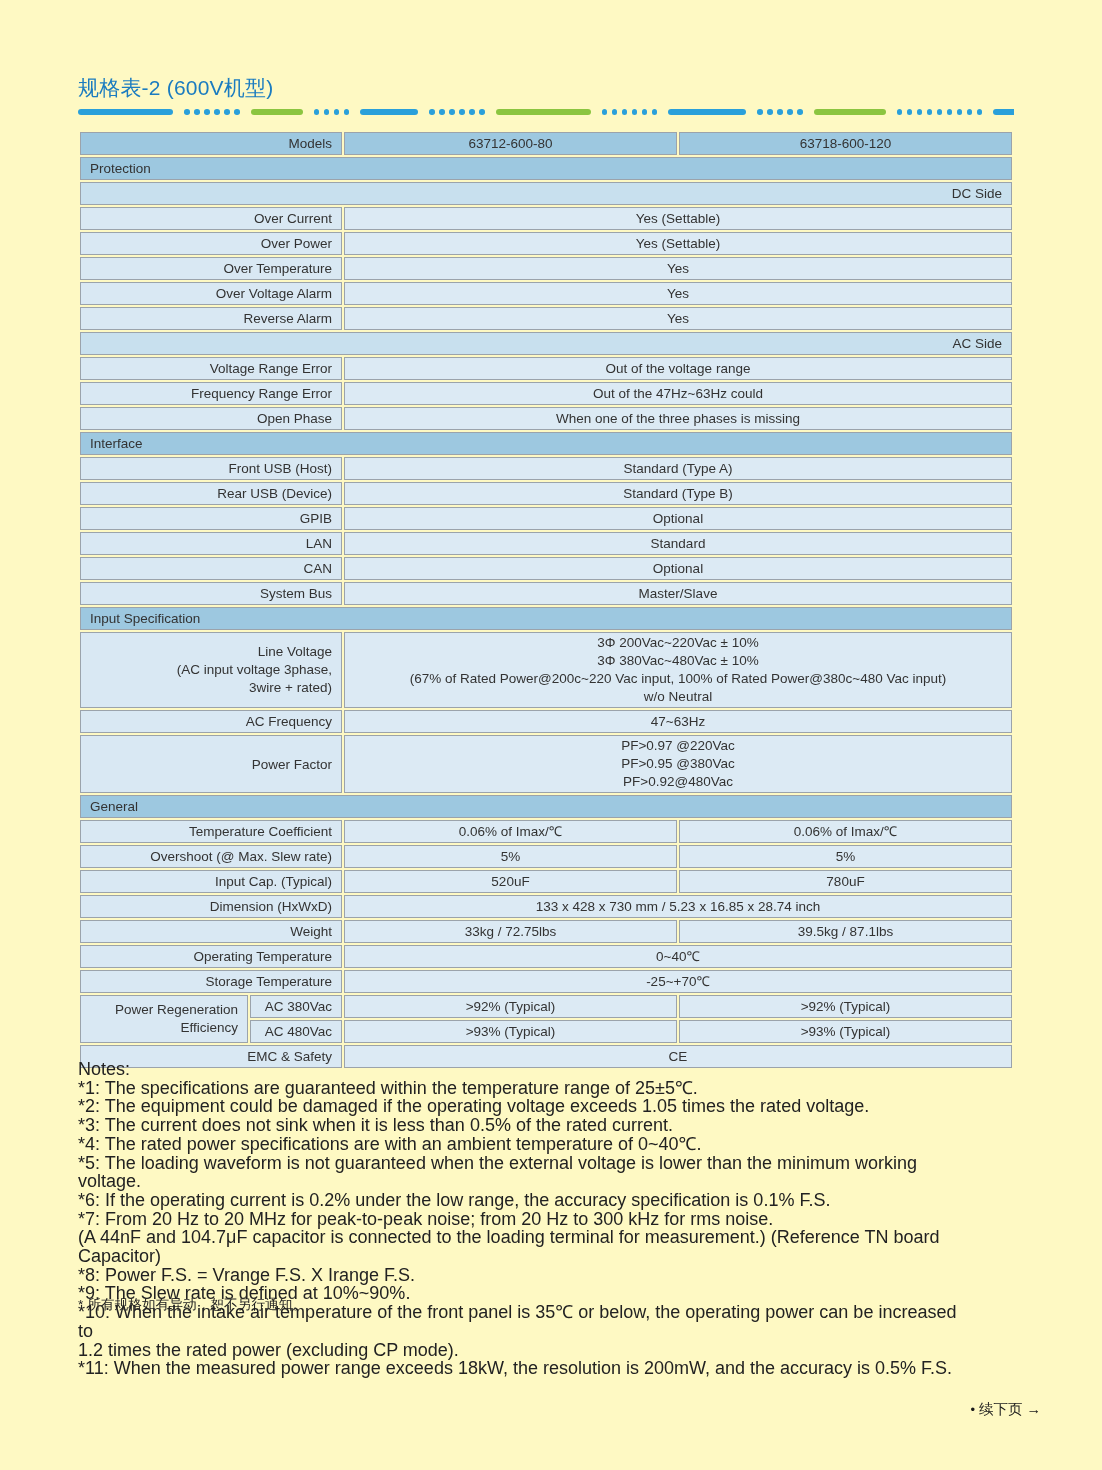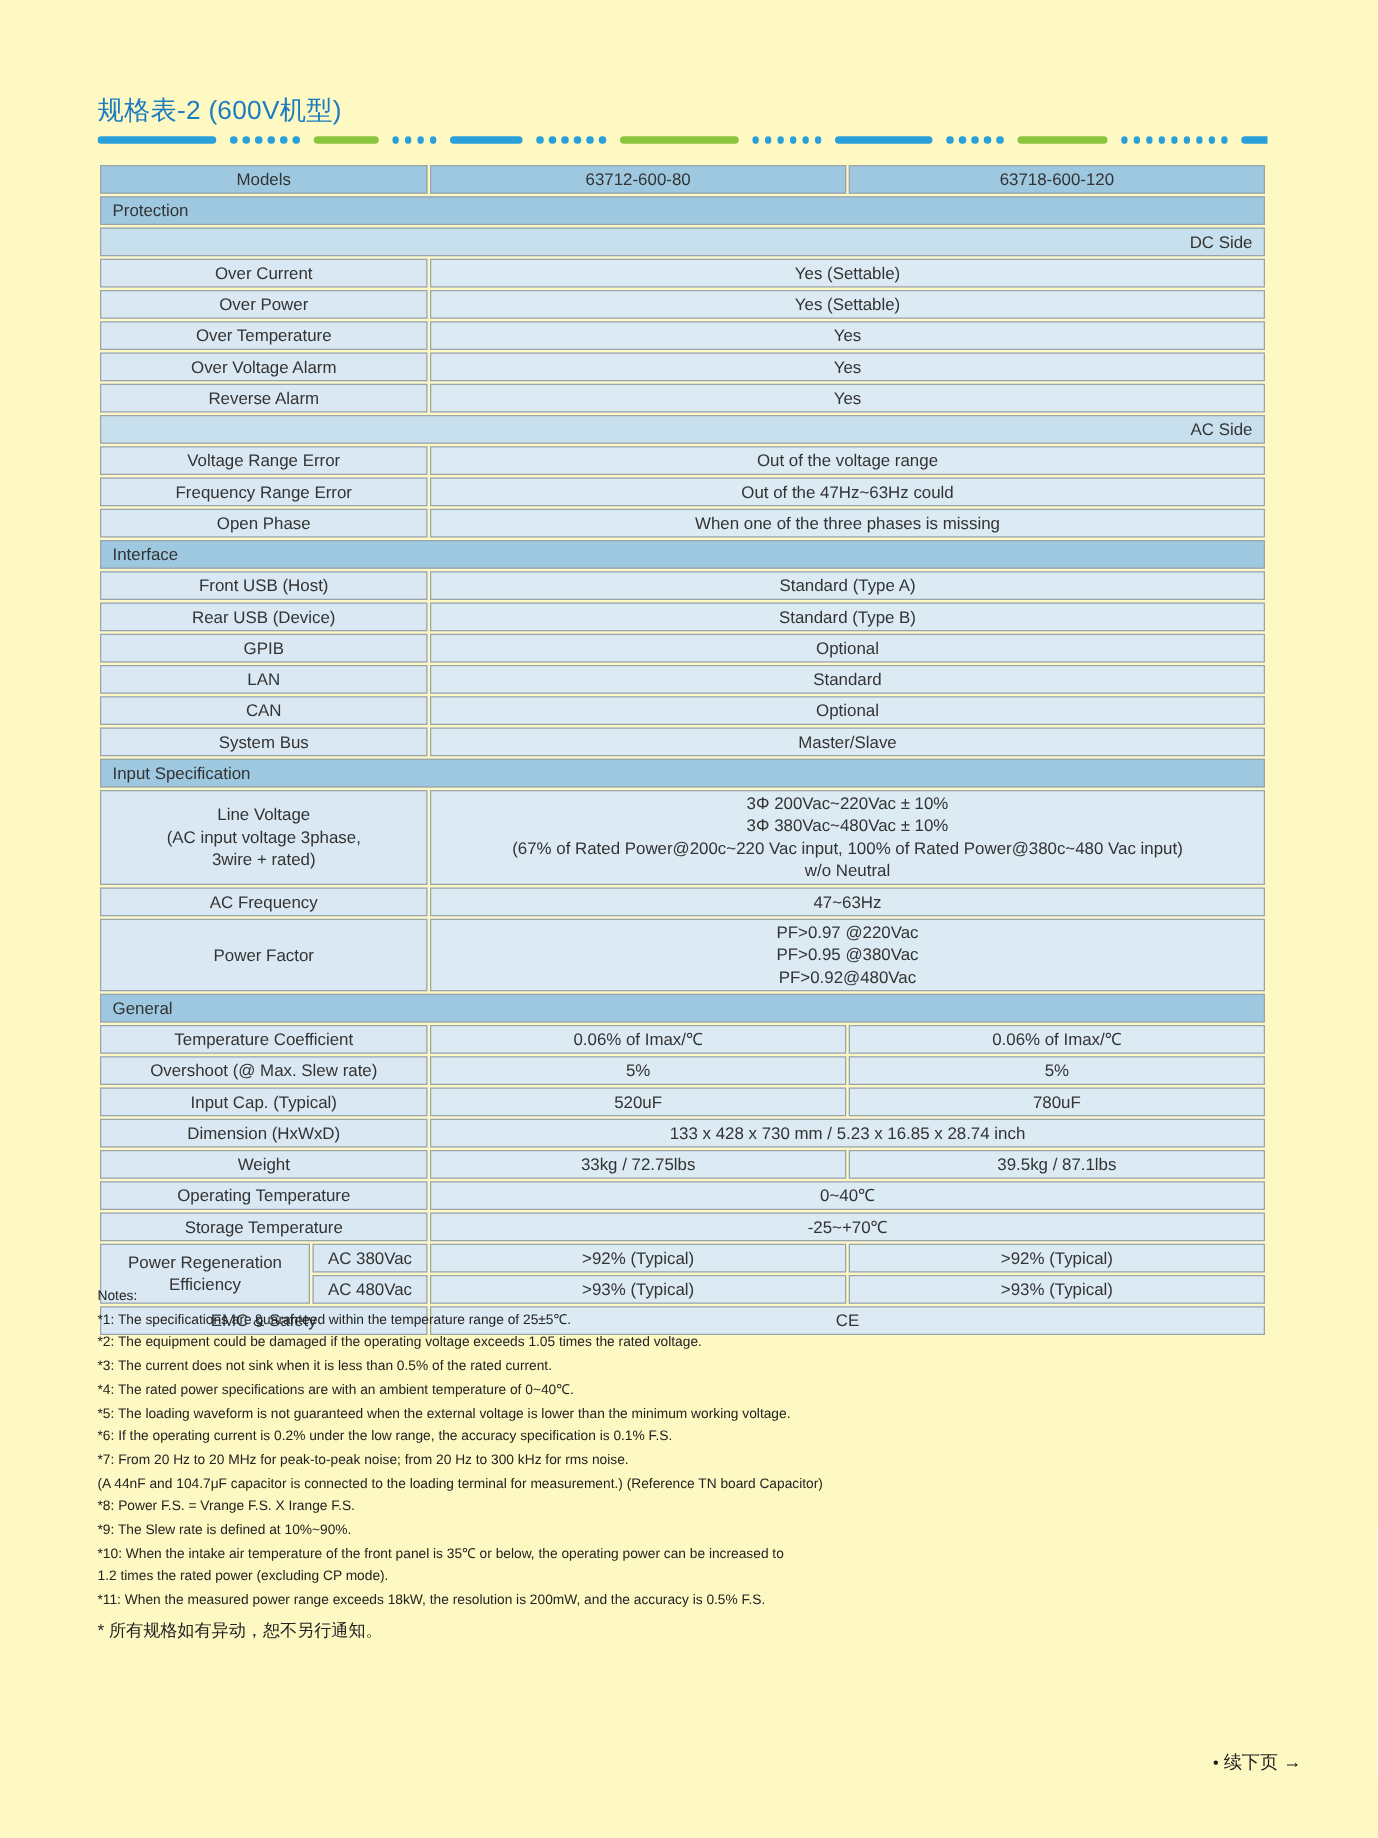--- a/index.html
+++ b/index.html
@@ -24,30 +24,30 @@
   table.spec {
     position:absolute; left:78px; top:130px; width:936px;
     border-collapse:separate; border-spacing:2px;
     table-layout:fixed; font-size:13.5px;
   }
   table.spec td {
     border:1px solid var(--border-color,#9BA3AB);
     padding:1px 9px; line-height:19px; color:#333;
     overflow:hidden;
   }
-  td.lbl  { background:var(--label-bg,#D9E8F3); text-align:center; }
+  td.lbl  { background:var(--label-bg,#D9E8F3); text-align:right; }
   td.val  { background:var(--value-bg,#DCEAF4); text-align:center; }
   td.hdr  { background:var(--header-bg,#9DC8E0); }
   td.sect { background:var(--header-bg,#9DC8E0); text-align:left; }
   td.subsect { background:var(--subsection-bg,#C8E0EE); text-align:right; }
   td .ln { line-height:18px; }
 
   .notes {
-    position:absolute; left:78px; top:1028px; width:880px;
-    font-size:11px; line-height:18.7px; color:#222;
+    position:absolute; left:78px; top:1060px; width:880px;
+    font-size:18px; line-height:18.7px; color:#222;
   }
   .notes .note-line { white-space:pre-wrap; }
   .disclaimer {
     position:absolute; left:78px; top:1296px; width:600px;
     font-size:13.7px; color:#222;
   }
   .footer {
     position:absolute; right:60px; top:1400px;
     font-size:14.5px; color:#1a1a1a; white-space:nowrap;
   }

